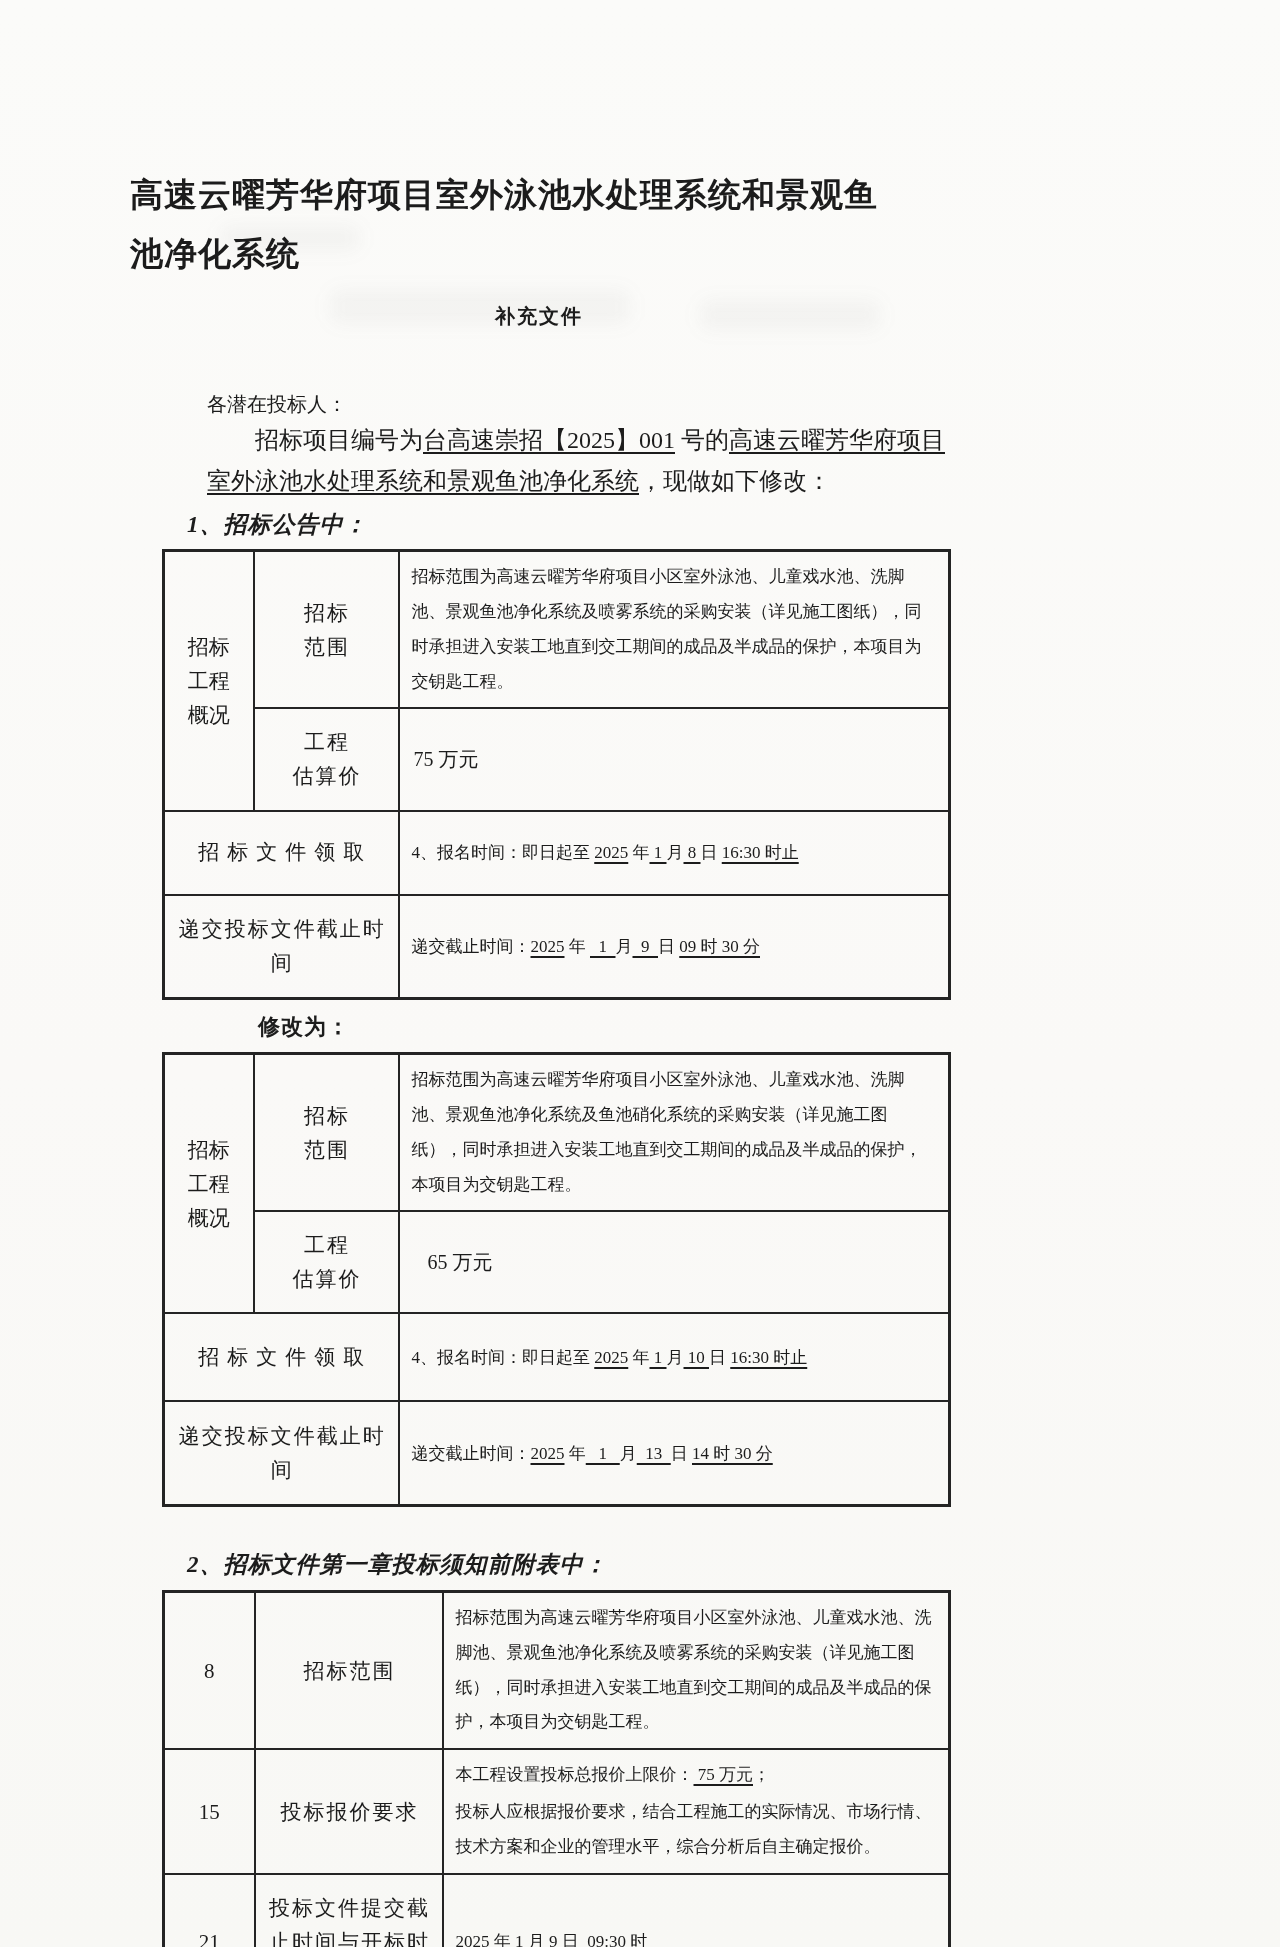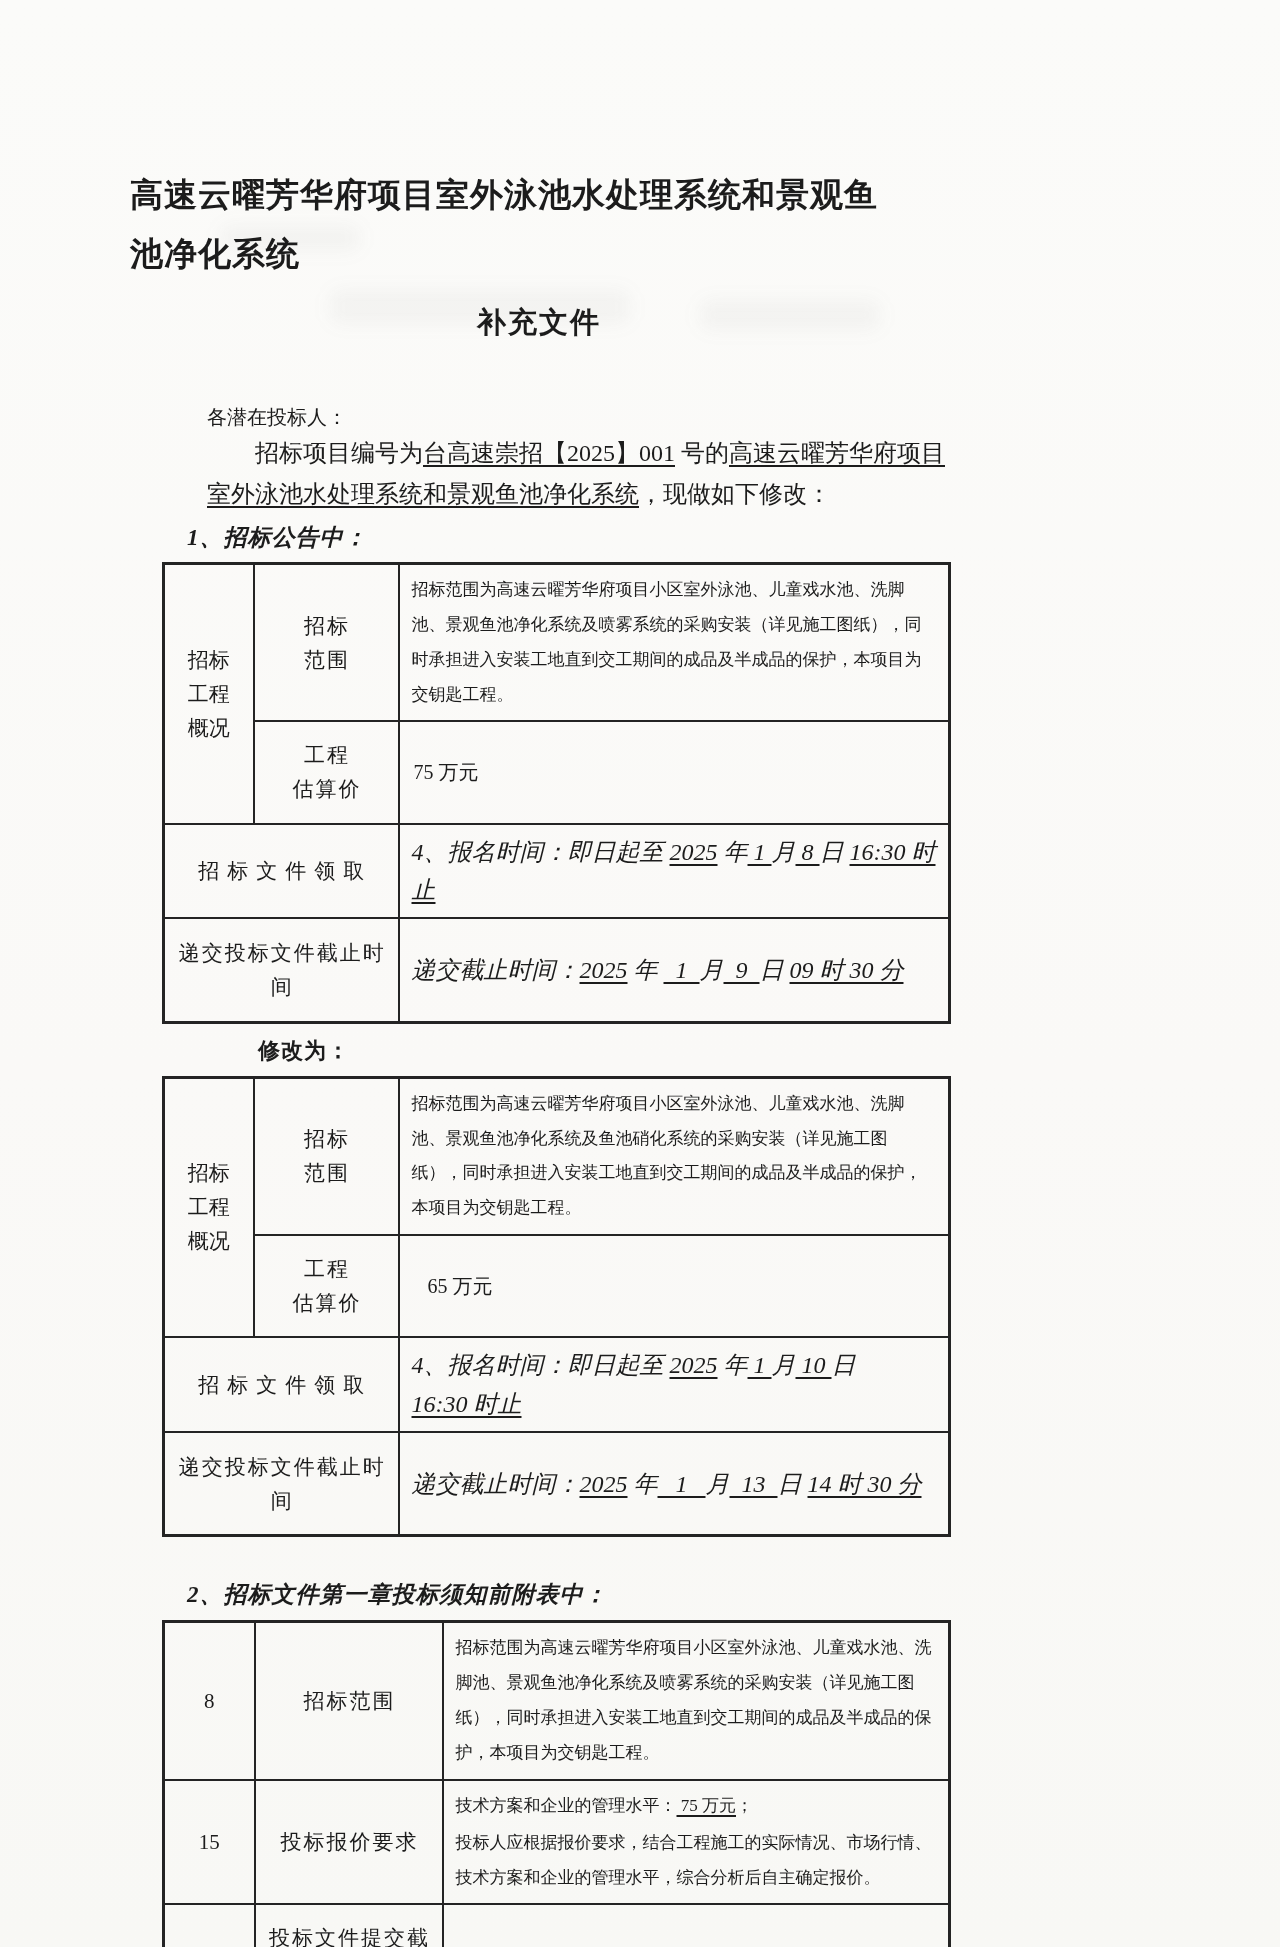--- a/index.html
+++ b/index.html
@@ -8,33 +8,33 @@
     height:1947px;
     overflow:hidden;
     background:linear-gradient(180deg,#fbfbf9 0%,#faf9f7 55%,#f8f8f5 100%);
     font-family:"Liberation Serif","DejaVu Serif",serif;
     color:#1c1c1c;
     position:relative;
   }
   .smudge { position:absolute; background:rgba(90,90,90,0.05); filter:blur(9px); border-radius:10px; }
   .sheet { position:relative; width:818px; margin-left:130px; padding-top:166px; }
   .title-line { text-align:left; font-size:33px; font-weight:700; line-height:1.78; letter-spacing:1px; }
-  .subtitle { text-align:center; font-size:29px; font-weight:700; margin-top:20px; letter-spacing:2px; }
+  .subtitle { text-align:center; font-size:20px; font-weight:700; margin-top:20px; letter-spacing:2px; }
   .salutation { margin:58px 0 0 77px; font-size:20px; line-height:1.6; }
   .intro { margin-left:77px; width:748px; font-size:24px; line-height:1.68; text-indent:48px; }
   .h-num { margin:8px 0 0 57px; font-size:23px; font-weight:700; letter-spacing:1px;font-style:italic; }
   .modify { font-size:22px; font-weight:700; letter-spacing:1px; }
   .modify.first { margin:12px 0 0 128px; }
   table { border-collapse:collapse; table-layout:fixed; margin:9px 0 0 32px; width:786px; border:3px solid #242424; }
   td { border:2px solid #242424; vertical-align:middle; }
   .lbl { text-align:center; font-size:21px; white-space:pre-line; line-height:1.62; padding:16px 2px; }
   .lbl-sp { letter-spacing:8px; padding-left:10px; }
   .lbl-tight { letter-spacing:2px; padding-left:4px; }
   .content { padding:8px 12px; font-size:17px; line-height:2.05; text-align:left; }
-  .date { font-size:24px; line-height:1.6;font-style:italic; }
+  .date { font-size:17px; line-height:1.6; }
   .val { font-size:20px; padding-left:14px; }
   .val.indent-more { padding-left:28px; }
   .u { text-decoration:underline; text-decoration-thickness:2px; text-underline-offset:4px; }
   .sub-line { margin-top:2px; }
 </style>
 </head>
 <body>
 
 <div class="smudge" style="left:330px;top:290px;width:300px;height:34px;"></div>
 <div class="smudge" style="left:700px;top:300px;width:180px;height:30px;"></div>
@@ -128,21 +128,21 @@
     <tbody>
         <tr style="height:146px">
       <td class="lbl">8</td>
       <td class="lbl lbl-tight">招标范围</td>
       <td class="content">招标范围为高速云曜芳华府项目小区室外泳池、儿童戏水池、洗脚池、景观鱼池净化系统及喷雾系统的采购安装（详见施工图纸），同时承担进入安装工地直到交工期间的成品及半成品的保护，本项目为交钥匙工程。</td>
     </tr>
     <tr style="height:106px">
       <td class="lbl">15</td>
       <td class="lbl lbl-tight">投标报价要求</td>
       <td class="content">
-        <div><span>技术方案和企业的管理水平：</span><span class="u">&nbsp;75&nbsp;万元</span><span>；</span></div>
+        <div><span>本工程设置投标总报价上限价：</span><span class="u">&nbsp;75&nbsp;万元</span><span>；</span></div>
         <div class="sub-line">投标人应根据报价要求，结合工程施工的实际情况、市场行情、技术方案和企业的管理水平，综合分析后自主确定报价。</div>
       </td>
     </tr>
     <tr style="height:118px">
       <td class="lbl">21</td>
       <td class="lbl lbl-tight">投标文件提交截
 止时间与开标时
 间</td>
       <td class="content date"><span class="u">2025</span><span> 年 </span><span class="u">1</span><span> 月 </span><span class="u">9</span><span> 日 </span><span class="u">&nbsp;09:30</span><span> 时</span></td>
     </tr>

